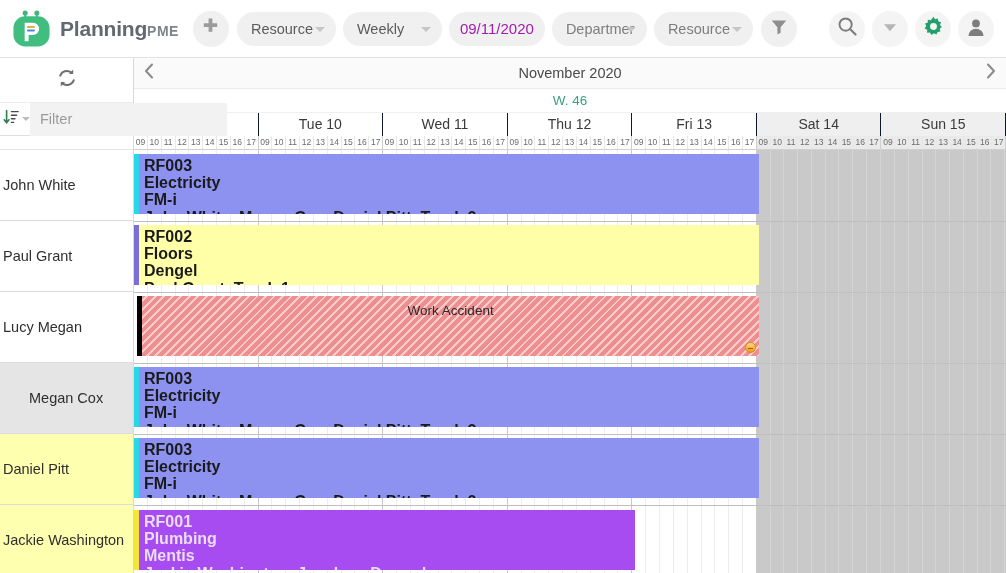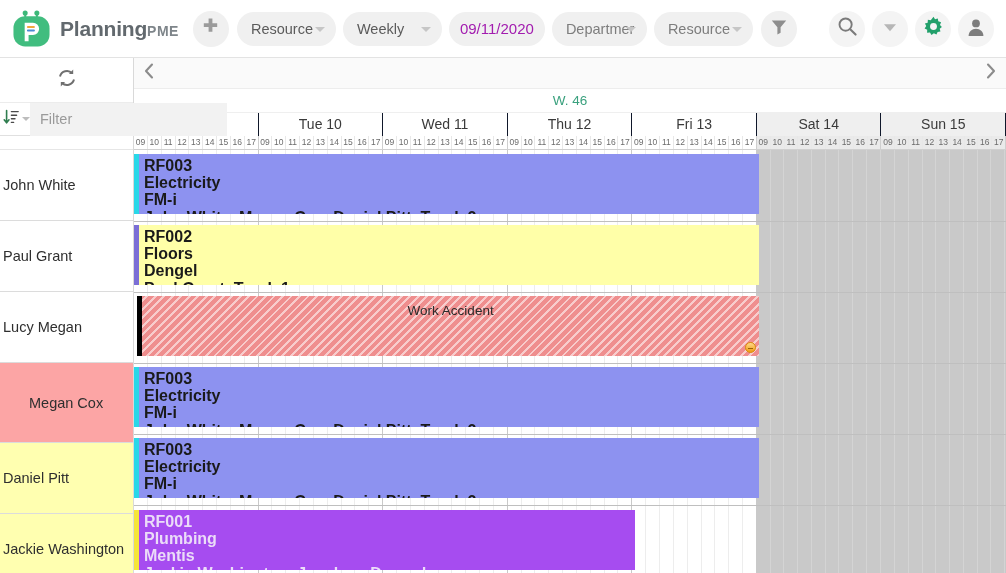--- a/index.html
+++ b/index.html
@@ -296,41 +296,42 @@
     <div id="res-list">
         <div class="res-row" style="height: 71px; background: rgb(255, 255, 255);">
           <span>John White</span>
         </div>
         <div class="res-row" style="height: 71px; background: rgb(255, 255, 255);">
           <span>Paul Grant</span>
         </div>
         <div class="res-row" style="height: 71px; background: rgb(255, 255, 255);">
           <span>Lucy Megan</span>
         </div>
-        <div class="res-row" style="height: 80px; background: #fca5a5; padding-left: 29px;">
+        <div class="res-row" style="height: 71px; background: #e5e5e5; padding-left: 29px;">
           <span>Megan Cox</span>
         </div>
         <div class="res-row" style="height: 71px; background: rgb(255, 255, 176);">
           <span>Daniel Pitt</span>
         </div>
         <div class="res-row" style="height: 71px; background: rgb(255, 255, 176);">
           <span>Jackie Washington</span>
         </div>
       </div>
   </div>
 
   <div id="tl-header">
     <div id="month-row">
       <div class="nav-arrow">
         <span>
           <svg width="12" height="16" viewBox="0 0 12 16">
               <path d="M9 1.5 3 8l6 6.5" fill="none" stroke="#8c8c8c" stroke-width="2.1" stroke-linecap="round" stroke-linejoin="round"></path>
             </svg>
         </span>
       </div>
+      <div id="month-label">November 2020</div>
       <div class="nav-arrow" style="margin-left:auto;z-index:2;">
         <span>
           <svg width="12" height="16" viewBox="0 0 12 16">
               <path d="M3 1.5 9 8l-6 6.5" fill="none" stroke="#8c8c8c" stroke-width="2.1" stroke-linecap="round" stroke-linejoin="round"></path>
             </svg>
         </span>
       </div>
     </div>
     <div id="week-row">
       <div id="week-label">W. 46</div>

